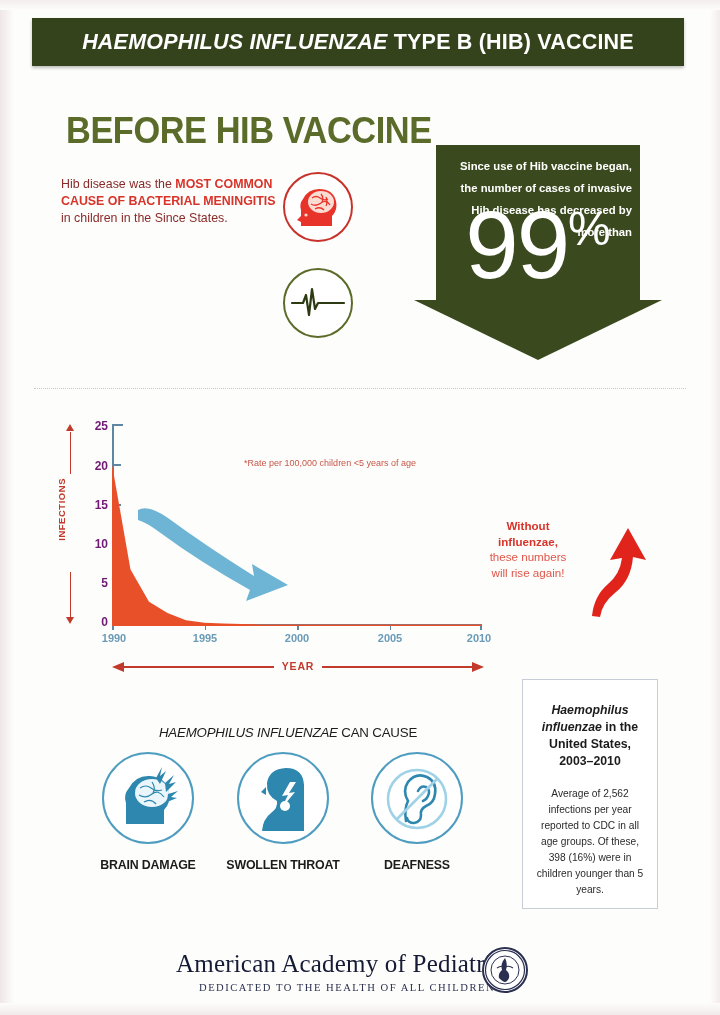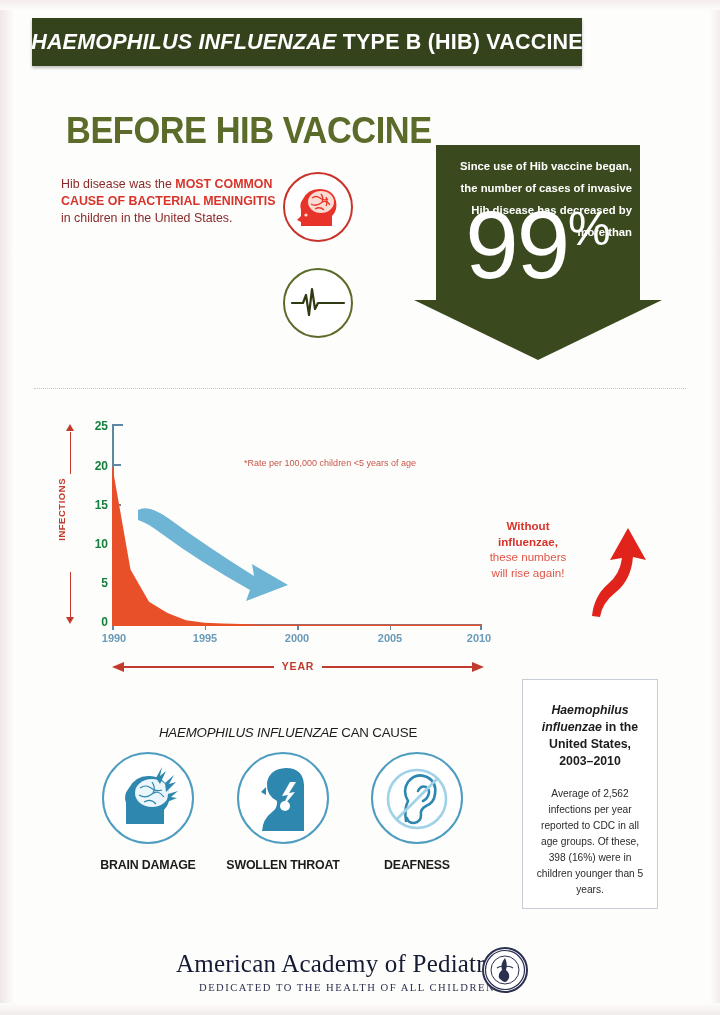--- a/index.html
+++ b/index.html
@@ -21,21 +21,21 @@
   .edge-right { position:absolute; right:0; top:0; width:10px; height:1015px;
                 background: linear-gradient(to left,#f2ecec,#fdfdfb); }
   .edge-top   { position:absolute; left:0; top:0; width:720px; height:10px;
                 background: linear-gradient(to bottom,#f3eded,#fdfdfb); }
   .edge-bottom{ position:absolute; left:0; bottom:0; width:720px; height:12px;
                 background: linear-gradient(to top,#f1ebeb,#fdfdfb); }
 
   
   .header-bar {
     position: absolute; left: 32px; top: 18px;
-    width: 550px; height: 48px;
+    width: 652px; height: 48px;
     background: #35431C;
     display: flex; align-items: center; justify-content: center;
     box-shadow: 0 2px 3px rgba(0,0,0,.25);
   }
   .header-title {
     color: #ffffff;
     font-size: 21.5px;
     font-weight: bold;
     letter-spacing: .2px;
     white-space: nowrap;
@@ -113,21 +113,21 @@
   .y-axis-arrow-bot {
     position:absolute; left:66px; top:617px; width:0;height:0;
     border-left:4px solid transparent; border-right:4px solid transparent;
     border-top:7px solid #c23a2c;
   }
   .y-axis-line-t { position:absolute; left:69.5px; top:432px; width:1.4px; height:42px; background:#c23a2c; }
   .y-axis-line-b { position:absolute; left:69.5px; top:572px; width:1.4px; height:46px; background:#c23a2c; }
 
   .ytick {
     position:absolute; width: 26px; text-align:right;
-    font-size: 12px; font-weight: bold; color:#15803d;
+    font-size: 12px; font-weight: bold; color:#701a75;
   }
 
   .plot {
     position:absolute; left: 112px; top: 424px;
     width: 370px; height: 202px;
   }
   .plot-axis-v { position:absolute; left:0; top:0; width:2.2px; height:202px; background:#5d87a3; }
   .plot-axis-h { position:absolute; left:0; bottom:0; width:370px; height:2.2px; background:#5d87a3; }
   .plot-cap    { position:absolute; left:0; top:0; width:11px; height:2.2px; background:#5d87a3; }
   .tickmark    { position:absolute; bottom:-4px; width:1.6px; height:4px; background:#5d87a3; }
@@ -232,21 +232,21 @@
 
   <div class="header-bar">
     <div class="header-title">
       <span class="sci">HAEMOPHILUS INFLUENZAE</span><span> TYPE B (HIB) VACCINE</span>
     </div>
   </div>
 
   <div class="before-heading">BEFORE HIB VACCINE</div>
 
   <div class="fact fact-1">
-    <span>Hib disease was the </span><span class="hl">MOST COMMON CAUSE OF BACTERIAL MENINGITIS</span><span> in children in the United States.</span>
+    <span>Hib disease was the </span><span class="hl">MOST COMMON CAUSE OF BACTERIAL MENINGITIS</span><span> in children in the Since States.</span>
   </div>
 
   <div class="icon-circle circle-head">
     <svg width="54" height="54" viewBox="0 0 54 54">
       <path d="M10 46 L10 30 Q8 24 12 19 Q17 9 28 9 Q42 9 45 21 Q47 30 41 36 L41 46 Z" fill="#E8332A"></path>
       <ellipse cx="30" cy="22" rx="13" ry="11" fill="#FBDCD2"></ellipse>
       <g stroke="#E8332A" stroke-width="1.3" fill="none">
         <path d="M21 18 q4 -3 8 0 t8 1"></path>
         <path d="M20 24 q5 3 10 -1 t9 2"></path>
         <path d="M24 29 q5 -3 9 1"></path>

